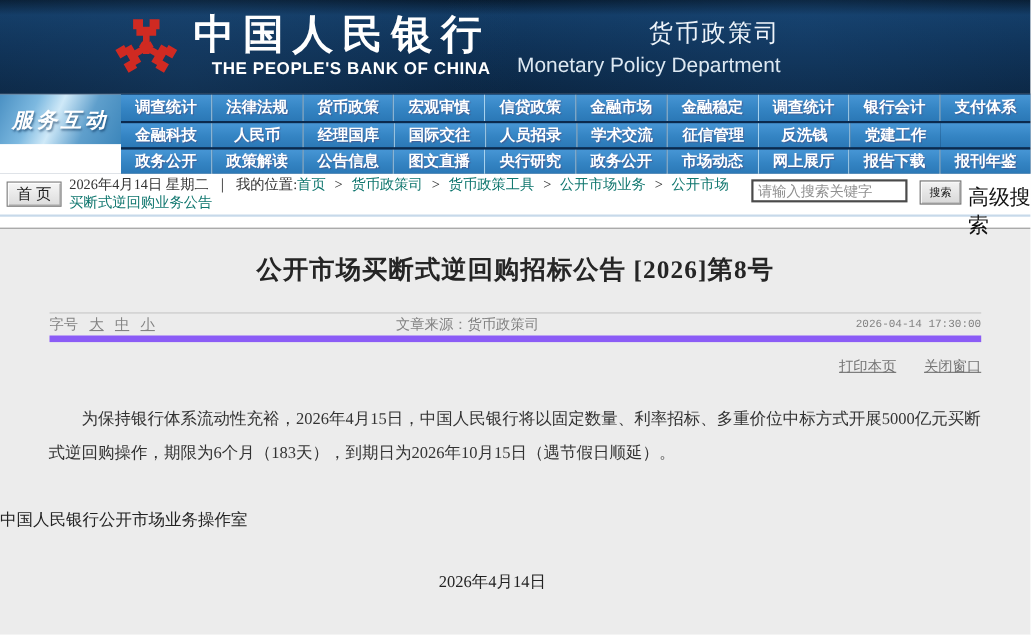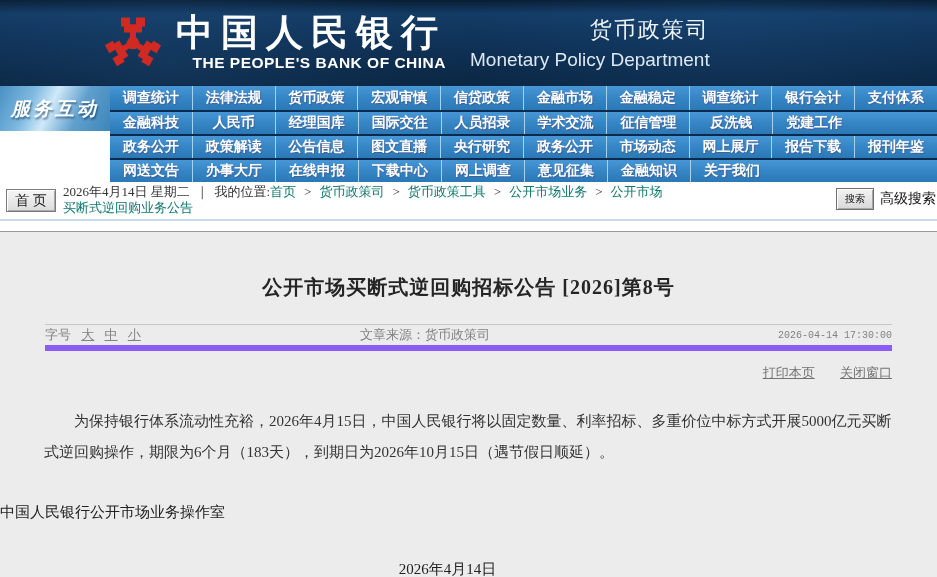--- a/index.html
+++ b/index.html
@@ -50,27 +50,27 @@
   .crumb-link{color:#0f766e;cursor:pointer;}
   .crumb-div{margin:0 8px;color:#333;}
   .search-input{position:absolute;left:683px;top:5px;width:142px;height:21px;box-sizing:border-box;
     border:2px solid #4a4a4a;font-size:13px;padding:0 4px;color:#333;
     font-family:"Liberation Serif","DejaVu Serif",serif;}
   .search-input::placeholder{color:#8f8f8f;}
   .search-btn{position:absolute;left:836px;top:6px;width:38px;height:22px;box-sizing:border-box;
     display:flex;align-items:center;justify-content:center;font-size:10px;color:#111;cursor:pointer;
     background:linear-gradient(#f3f3f3,#d8d8d8);border:1px solid #6f6f6f;
     box-shadow:inset 1px 1px 0 #fff, inset -1px -1px 0 #a8a8a8;}
-  .adv-search{position:absolute;left:880px;top:8px;font-size:14px;color:#111;cursor:pointer;}
+  .adv-search{position:absolute;left:880px;top:8px;font-size:19px;color:#111;cursor:pointer;}
 
   .spacer{height:10px;background:#fff;}
 
   
   .content{height:100%;background:#ececec;border-top:1px solid #9a9a9a;box-sizing:border-box;}
-  .article-title{text-align:center;padding-top:42px;font-size:20px;font-weight:bold;color:#252525;letter-spacing:1px;}
+  .article-title{text-align:center;padding-top:22px;font-size:23px;font-weight:bold;color:#252525;letter-spacing:1px;}
   .meta{margin:23px 45px 0 45px;height:27px;box-sizing:border-box;display:flex;align-items:center;
     border-top:1px solid #c6c6c6;border-bottom:6px solid #8b5cf6;font-size:13px;color:#828282;}
   .meta-left{width:315px;}
   .meta-left .size-link{text-decoration:underline;margin-left:7px;cursor:pointer;}
   .meta-mid{flex:1;}
   .meta-right{text-align:right;font-family:"Liberation Mono","DejaVu Sans Mono",monospace;font-size:10px;}
   .actions{margin:13px 45px 1px 45px;text-align:right;font-size:13px;color:#737373;}
   .actions span{text-decoration:underline;margin-left:22px;cursor:pointer;}
   .body-text{margin:24px 44px 0 44px;font-size:15px;line-height:31px;color:#333;text-indent:2em;}
   .signature{margin-top:35px;font-size:15px;color:#222;padding-right:42px;}
@@ -135,39 +135,29 @@
         <div class="menu-cell">政策解读</div>
         <div class="menu-cell">公告信息</div>
         <div class="menu-cell">图文直播</div>
         <div class="menu-cell">央行研究</div>
         <div class="menu-cell">政务公开</div>
         <div class="menu-cell">市场动态</div>
         <div class="menu-cell">网上展厅</div>
         <div class="menu-cell">报告下载</div>
         <div class="menu-cell">报刊年鉴</div>
       </div>
-      <div class="menu-row">
-        <div class="menu-cell">网送文告</div>
-        <div class="menu-cell">办事大厅</div>
-        <div class="menu-cell">在线申报</div>
-        <div class="menu-cell">下载中心</div>
-        <div class="menu-cell">网上调查</div>
-        <div class="menu-cell">意见征集</div>
-        <div class="menu-cell">金融知识</div>
-        <div class="menu-cell">关于我们</div>
-        <div class="menu-cell menu-fill" style="flex:2"></div>
-      </div>
     </div>
   </div>
 
   <div class="crumb-bar">
     <div class="home-btn">首 页</div>
     <div class="crumbs">
       <span>2026年4月14日 星期二</span><span class="pipe">｜</span><span>我的位置:</span><span class="crumb-link">首页</span><span class="crumb-div">&gt;</span><span class="crumb-link">货币政策司</span><span class="crumb-div">&gt;</span><span class="crumb-link">货币政策工具</span><span class="crumb-div">&gt;</span><span class="crumb-link">公开市场业务</span><span class="crumb-div">&gt;</span><span class="crumb-link">公开市场买断式逆回购业务公告</span>
     </div>
+    <input class="search-input" placeholder="请输入搜索关键字" style="">
     <div class="search-btn">搜索</div>
     <div class="adv-search">高级搜索</div>
   </div>
 
   <div class="spacer"></div>
 
   <div class="content">
     <div class="article-title">公开市场买断式逆回购招标公告 [2026]第8号</div>
 
     <div class="meta">

